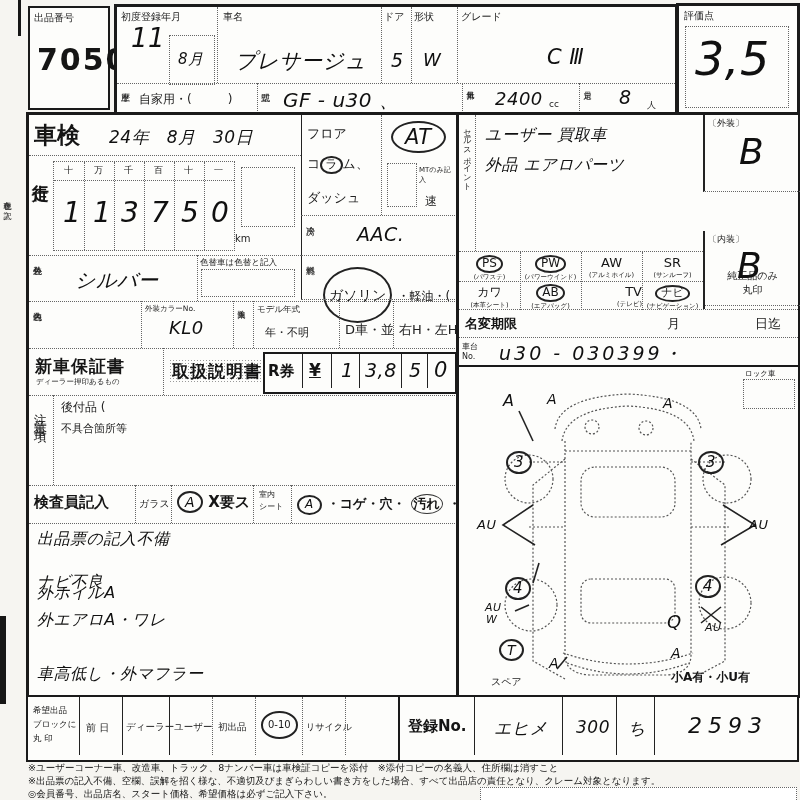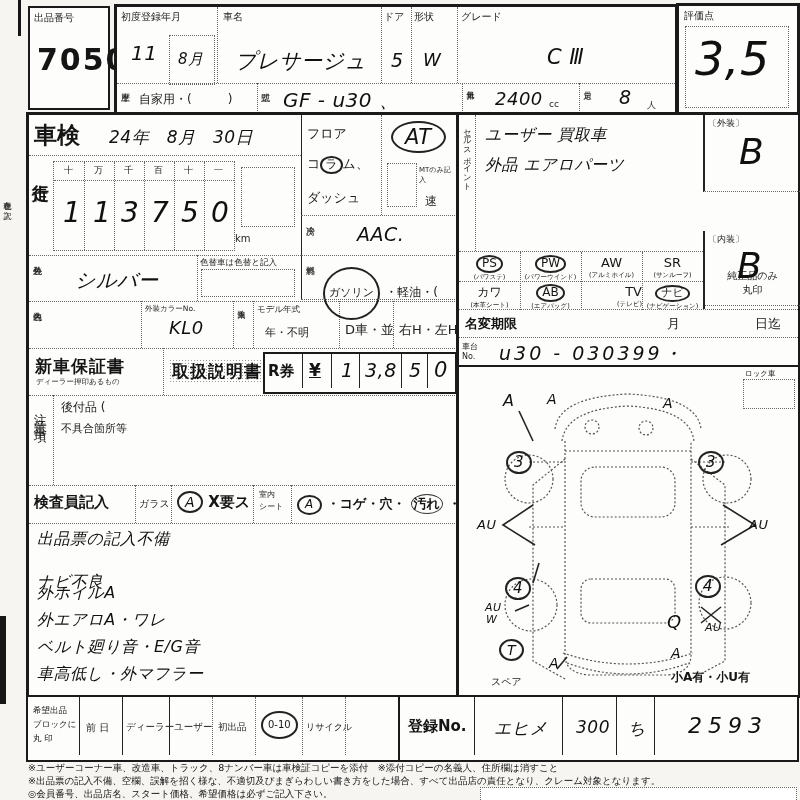--- a/index.html
+++ b/index.html
@@ -28,21 +28,21 @@
 
 <div class="abs vert" style="left:2px;top:196px;font-size:8px;color:#333;">現在色を記入</div>
 
 <div class="abs b2" style="left:28px;top:6px;width:78px;height:100px;background:#fdfdfb;">
   <div class="abs lbl" style="left:4px;top:3px;font-size:10px;">出品番号</div>
   <div class="abs bold" style="left:7px;top:34px;font-size:30px;letter-spacing:2px;">7050</div>
 </div>
 
 <div class="abs b3" style="left:114px;top:4px;width:558px;height:106px;background:#fdfdfb;">
   <div class="abs lbl" style="left:4px;top:3px;">初度登録年月</div>
-  <div class="abs hw" style="left:14px;top:34px;font-size:20px;">11</div>
+  <div class="abs hw" style="left:14px;top:16px;font-size:26px;">11</div>
   <div class="abs dot" style="left:52px;top:28px;width:44px;height:48px;">
     <span class="abs hw" style="left:8px;top:14px;font-size:15px;">8月</span>
   </div>
   <div class="abs vline" style="left:100px;top:0;height:76px;"></div>
   <div class="abs lbl" style="left:106px;top:3px;">車名</div>
   <div class="abs hw" style="left:118px;top:40px;font-size:21px;">プレサージュ</div>
   <div class="abs vline" style="left:264px;top:0;height:76px;"></div>
   <div class="abs lbl" style="left:267px;top:3px;">ドア</div>
   <div class="abs hw" style="left:274px;top:42px;font-size:19px;">5</div>
   <div class="abs vline" style="left:294px;top:0;height:76px;"></div>
@@ -169,41 +169,40 @@
     <span class="bold" style="font-size:13px;">・コゲ・穴・</span>
     <span class="oval bold" style="font-size:13px;">汚れ</span>
     <span class="bold" style="font-size:13px;">・破れ</span>
   </div>
   <div class="abs hline" style="left:0;top:408px;width:430px;"></div>
 
   <div class="abs hw" style="left:8px;top:414px;font-size:16px;">出品票の記入不備</div>
   <div class="abs hw" style="left:8px;top:457px;font-size:16px;">ナビ不良</div>
   <div class="abs hw" style="left:8px;top:468px;font-size:16px;">外ホイルA</div>
   <div class="abs hw" style="left:8px;top:495px;font-size:16px;">外エアロA・ワレ</div>
-  <div class="abs hw" style="left:8px;top:522px;font-size:16px;">ベルト廻り音・E/G音</div>
   <div class="abs hw" style="left:8px;top:549px;font-size:16px;">車高低し・外マフラー</div>
 
   <div class="abs" style="left:272px;top:0;height:184px;border-left:1.5px solid #222;"></div>
   <div class="abs lbl" style="left:278px;top:10px;font-size:13px;">フロア</div>
   <div class="abs" style="left:278px;top:40px;font-size:13px;white-space:nowrap;">
     <span>コ</span><span class="circ" style="font-size:12px;padding:0 3px;">ラ</span><span>ム、</span>
   </div>
   <div class="abs lbl" style="left:278px;top:74px;font-size:13px;">ダッシュ</div>
   <div class="abs vline" style="left:352px;top:0;height:100px;"></div>
   <span class="abs circ hw" style="left:362px;top:6px;font-size:21px;padding:2px 12px;">AT</span>
   <div class="abs dot" style="left:358px;top:48px;width:28px;height:42px;"></div>
   <div class="abs lbl" style="left:390px;top:50px;font-size:7px;width:38px;white-space:normal;">MTのみ記入</div>
   <div class="abs lbl" style="left:396px;top:78px;font-size:12px;">速</div>
   <div class="abs hline" style="left:272px;top:100px;width:158px;"></div>
   <div class="abs vert lbl" style="left:276px;top:104px;font-size:9px;">冷房</div>
   <div class="abs hw" style="left:328px;top:108px;font-size:19px;">AAC.</div>
   <div class="abs hline" style="left:272px;top:140px;width:158px;"></div>
   <div class="abs vert lbl" style="left:276px;top:144px;font-size:9px;">燃料</div>
   <div class="abs" style="left:294px;top:152px;white-space:nowrap;">
-    <span class="circ" style="font-size:11px;padding:18px 4px;">ガソリン</span>
+    <span class="circ" style="font-size:14px;padding:18px 4px;">ガソリン</span>
     <span style="font-size:12px;">・軽油・(　　)</span>
   </div>
   <div class="abs hline" style="left:272px;top:184px;width:158px;"></div>
 </div>
 
 <div class="abs b3" style="left:456px;top:112px;width:339px;height:580px;background:#fdfdfb;">
 
   <div class="abs vert lbl" style="left:3px;top:8px;font-size:8px;">セールスポイント</div>
   <div class="abs vline" style="left:16px;top:0;height:136px;"></div>
   <div class="abs hw" style="left:26px;top:10px;font-size:16px;">ユーザー 買取車</div>

